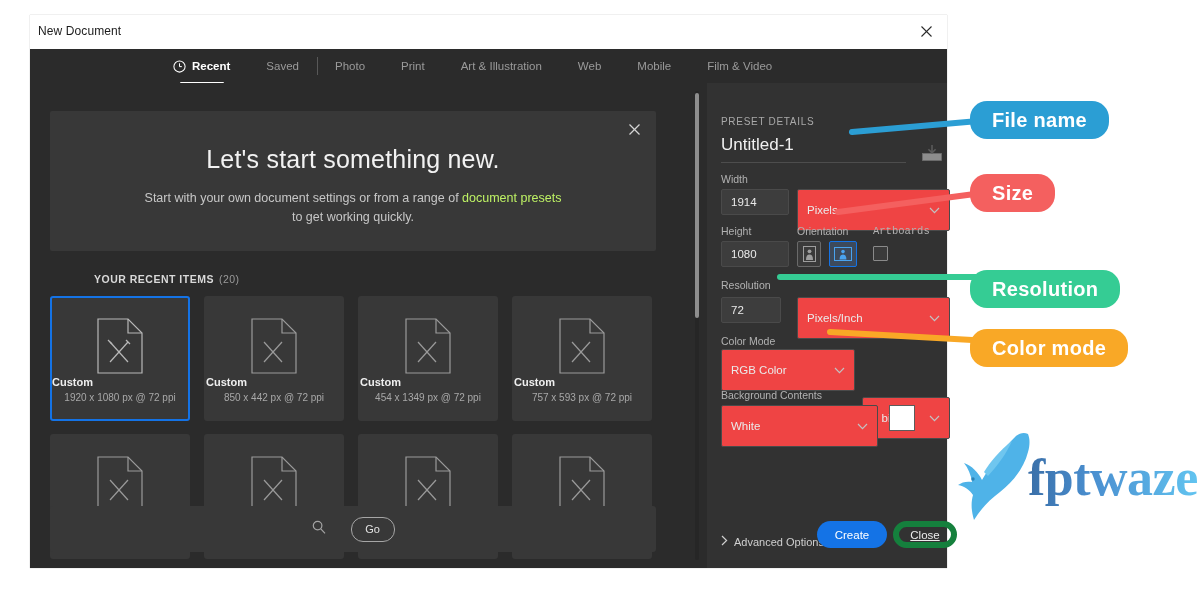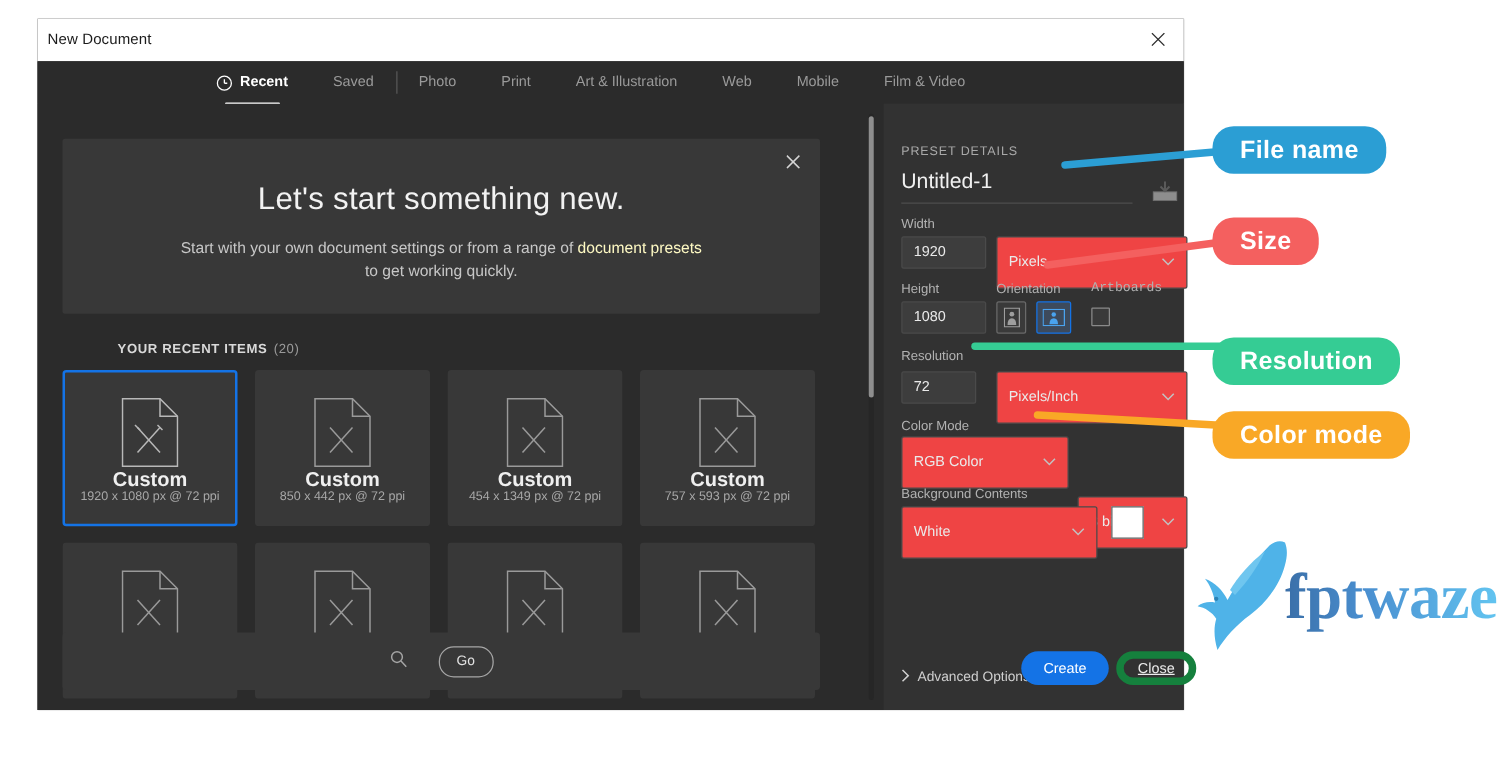--- a/index.html
+++ b/index.html
@@ -64,41 +64,41 @@
     font-size:15px;cursor:pointer;
   }
   .banner h1{
     margin:0;position:absolute;left:0;right:0;top:34px;text-align:center;
     font-size:25px;font-weight:normal;color:#f2f2f2;letter-spacing:.2px;
   }
   .banner p{
     margin:0;position:absolute;left:0;right:0;top:78px;text-align:center;
     font-size:12.5px;color:#c7c7c7;line-height:19px;
   }
-  .banner a{color:#fef9c3;text-decoration:none;cursor:pointer;text-align:right;}
+  .banner a{color:#bef264;text-decoration:none;cursor:pointer;text-align:right;}
 
   .recent-head{
     position:absolute;left:20px;top:190px;font-size:10.5px;color:#d9d9d9;
     font-weight:bold;letter-spacing:.5px;margin-left:44px;
   }
   .recent-head .count{color:#9a9a9a;font-weight:normal;margin-left:5px;}
 
   .grid{
     position:absolute;left:20px;top:213px;width:606px;
     display:grid;grid-template-columns:repeat(4,140px);gap:13px 14px;
   }
   .card{
     height:125px;background:#383838;border-radius:3px;position:relative;
     cursor:pointer;border:2px solid transparent;box-sizing:border-box;
   }
   .card.selected{border-color:#1473e6;}
   .doc-ico{position:absolute;left:50%;top:20px;transform:translateX(-50%);}
   .card .cname{
-    position:absolute;left:0;right:0;top:78px;text-align:center;
-    font-size:16px;color:#efefef;font-weight:bold;
+    position:absolute;left:0;right:0;top:78px;text-align:left;
+    font-size:11px;color:#efefef;font-weight:bold;
   }
   .card .cdim{
     position:absolute;left:0;right:0;top:94px;text-align:center;
     font-size:10px;color:#a8a8a8;
   }
 
   .search-bar{
     position:absolute;left:20px;bottom:16px;width:606px;height:46px;
     background:#383838;border-radius:3px;display:flex;align-items:center;
     justify-content:center;gap:0;
@@ -390,21 +390,21 @@
       <div class="sec-title">PRESET DETAILS</div>
       <div class="fname">Untitled-1</div>
       <span class="save-preset-ico">
         <svg width="20" height="16" viewBox="0 0 20 16">
             <rect x="0.5" y="8.5" width="19" height="7" fill="#8d8d8d" stroke="#6e6e6e" stroke-width="0.8"></rect>
             <path d="M10 0 V7 M6.4 4.2 L10 7.8 L13.6 4.2" stroke="#5a5a5a" stroke-width="1.6" fill="none"></path>
           </svg>
       </span>
 
       <div class="fl" style="left:14px;top:90px;">Width</div>
-      <div class="fin" style="left:14px;top:106px;width:68px;">1920</div>
+      <div class="fin" style="left:14px;top:106px;width:68px;">1914</div>
       <div class="fsel" style="left:90px;top:106px;width:153px;">
         <span>Pixels</span>
         <span class="chev">
           <svg width="11" height="7" viewBox="0 0 11 7">
               <path d="M1 1 L5.5 5.6 L10 1" fill="none" stroke="#c2c2c2" stroke-width="1.2"></path>
             </svg>
         </span>
       </div>
 
       <div class="fl" style="left:14px;top:142px;">Height</div>

